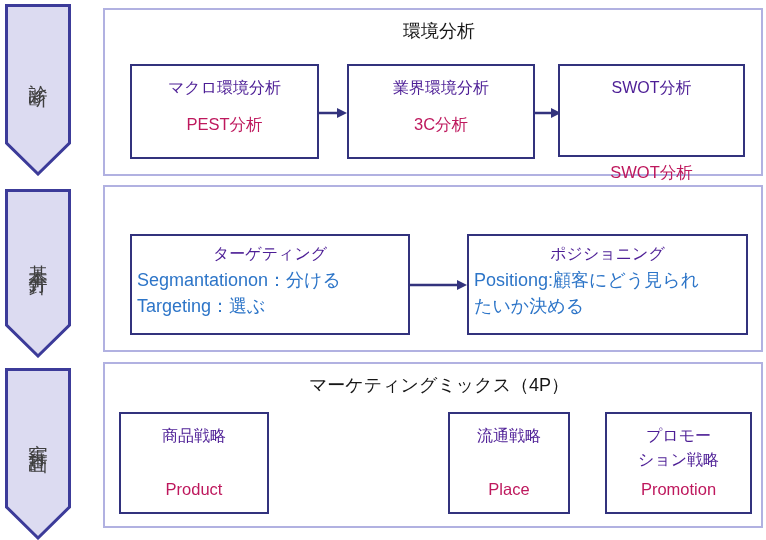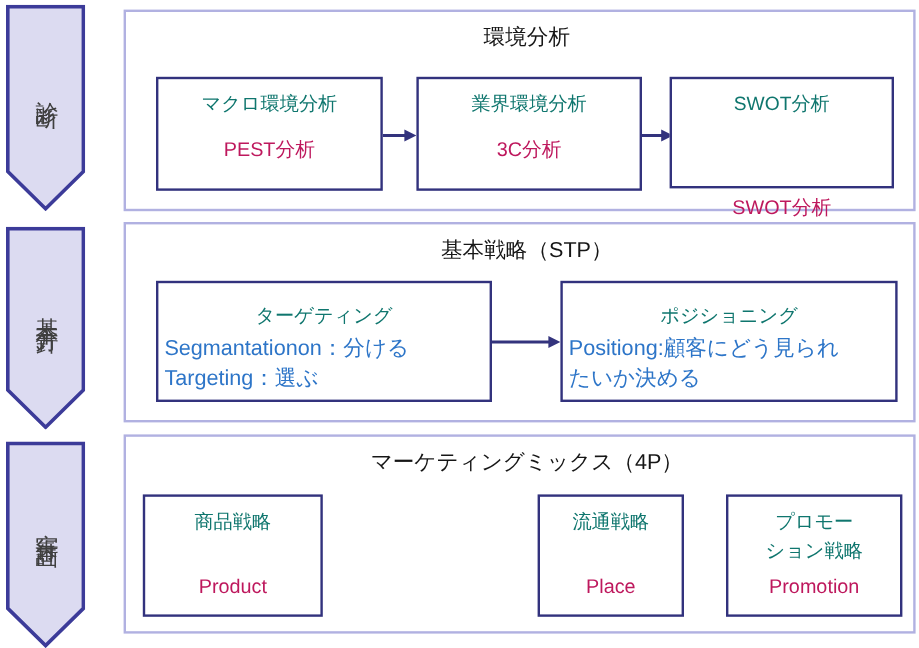--- a/index.html
+++ b/index.html
@@ -41,30 +41,30 @@
   }
 
   
   .node {
     position: absolute;
     border: 2.5px solid #32327d;
     background: #ffffff;
     display: flex; flex-direction: column; align-items: center;
   }
   .node .heading {
-    font-size: 16px; color: #0f766e; text-align: center; line-height: 1.5;
+    font-size: 16px; color: #4c1d95; text-align: center; line-height: 1.5;
   }
   .node .sub {
     font-size: 16.5px; color: #be185d; text-align: center;
   }
 
   .node.centered { padding-top: 10px; }
   .node.centered .sub { margin-top: 14px; }
 
-  .node.lines { align-items: stretch; padding: 6px 5px 4px 5px; justify-content: flex-end; }
+  .node.lines { align-items: stretch; padding: 6px 5px 4px 5px; }
   .node.lines .heading { margin-bottom: 2px; }
   .node.lines .sub-line {
     font-size: 18px; color: #2d75c8; text-align: left; line-height: 1.42;
   }
 
   .node.bottomed { justify-content: space-between; padding: 10px 4px 13px 4px; }
 
   
   .arrow { position: absolute; height: 12px; }
   .arrow svg { display: block; }
@@ -128,21 +128,20 @@
         </svg>
     </div>
 
     <div class="node centered" style="left:453px; top:54px; width:187px; height:93px;gap:48px;">
       <div class="heading">SWOT分析</div>
       <div class="sub">SWOT分析</div>
     </div>
   </div>
 
   <div class="section" style="top:185px; height:167px;">
-    <div class="section-title">基本戦略（STP）</div>
 
     <div class="node lines" style="left:25px; top:47px; width:280px; height:101px;">
       <div class="heading">ターゲティング</div>
       <div class="sub-line">Segmantationon：分ける</div>
       <div class="sub-line">Targeting：選ぶ</div>
     </div>
 
     <div class="arrow" style="left:305px; top:92px; width:57px;">
       <svg width="57" height="12" viewBox="0 0 57 12">
           <line x1="0" y1="6" x2="48" y2="6" stroke="#33337d" stroke-width="2.5"></line>

